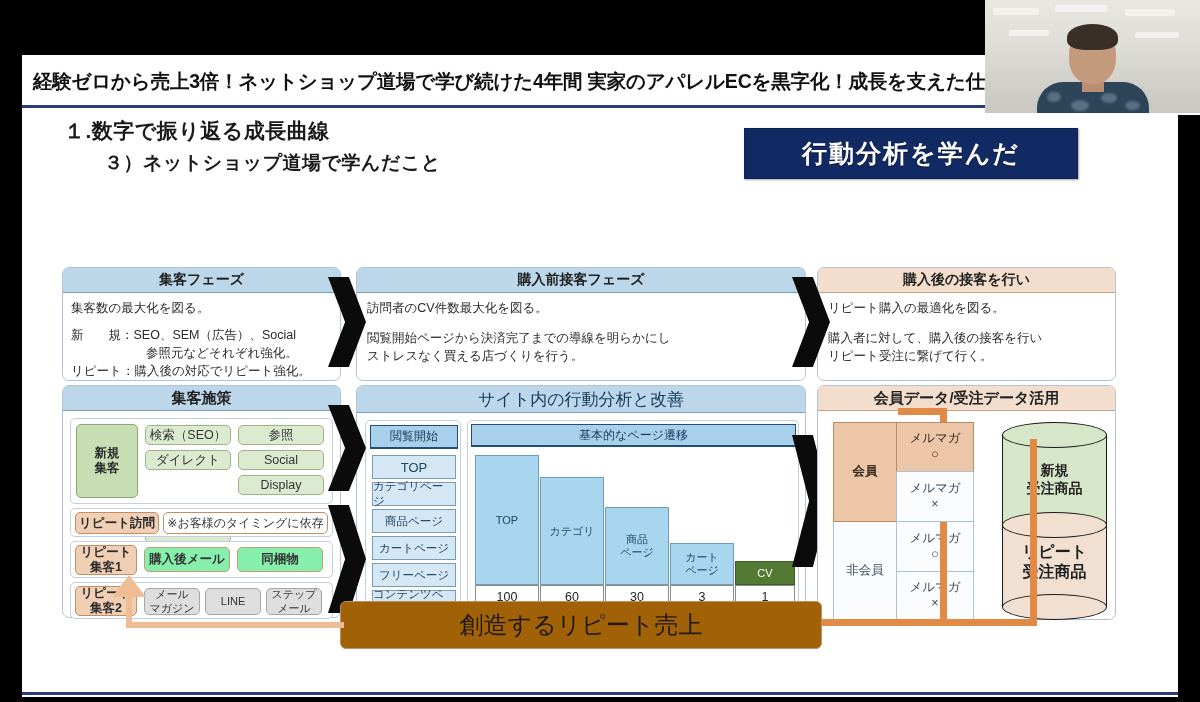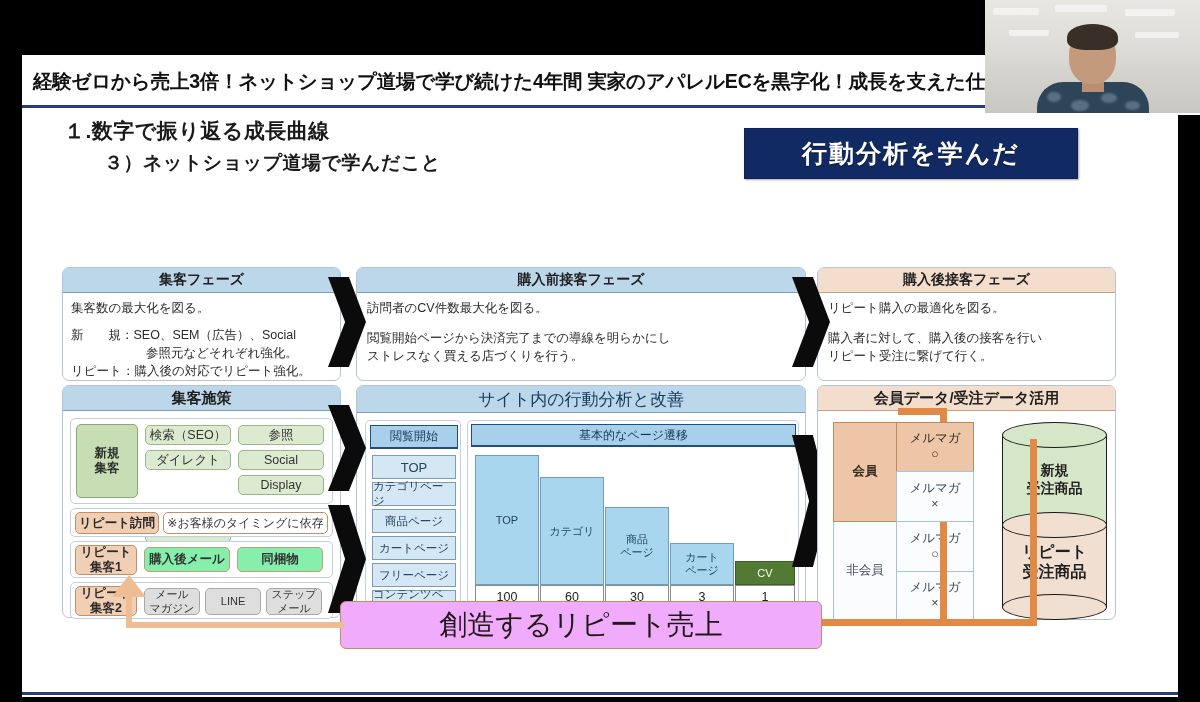--- a/index.html
+++ b/index.html
@@ -111,23 +111,23 @@
   .cyl{position:absolute;}
   .cyl .top-e{position:absolute;left:0;top:0;width:100%;height:26px;border:1.6px solid #1a1a1a;border-radius:50%;background:#d6e6c8;box-sizing:border-box;}
   .cyl .mid-e{position:absolute;left:0;width:100%;height:26px;border:1.6px solid #1a1a1a;border-radius:50%;background:#f1dfd2;box-sizing:border-box;}
   .cyl .bot-e{position:absolute;left:0;bottom:0;width:100%;height:26px;border:1.6px solid #1a1a1a;border-radius:50%;background:#f1dfd2;box-sizing:border-box;}
   .cyl .body-g{position:absolute;left:0;width:100%;background:#d6e6c8;border-left:1.6px solid #1a1a1a;border-right:1.6px solid #1a1a1a;box-sizing:border-box;}
   .cyl .body-p{position:absolute;left:0;width:100%;background:#f1dfd2;border-left:1.6px solid #1a1a1a;border-right:1.6px solid #1a1a1a;box-sizing:border-box;}
   .cyl .lbl{position:absolute;left:0;width:100%;text-align:center;font-weight:bold;color:#1f1f1f;line-height:1.25;}
 
   
   .bottombar{
-    position:absolute;background:#f0abfc;border:1px solid #c08f66;border-radius:6px;
+    position:absolute;background:#a16207;border:1px solid #c08f66;border-radius:6px;
     display:flex;align-items:center;justify-content:center;
-    font-size:28px;color:#201814;box-sizing:border-box;
+    font-size:24px;color:#201814;box-sizing:border-box;
   }
   .oline{position:absolute;background:#e08a45;}
   .oline.lite{background:#efbd93;}
   .uparrow{position:absolute;width:0;height:0;border-left:17px solid transparent;border-right:17px solid transparent;border-bottom:22px solid #efbd93;}
 
   
   #cam{
     position:absolute;right:0;top:0;width:215px;height:113px;overflow:hidden;
     border-bottom:2px solid #fff;
   }
@@ -180,21 +180,21 @@
         <div class="panel-head blue-head">購入前接客フェーズ</div>
         <div class="panel-body" style="padding:6px 10px 0 10px;">
           <div>訪問者のCV件数最大化を図る。</div>
           <div style="height:12px;"></div>
           <div>閲覧開始ページから決済完了までの導線を明らかにし</div>
           <div>ストレスなく買える店づくりを行う。</div>
         </div>
       </div>
 
       <div class="panel" style="left:795px;top:62px;width:299px;height:114px;">
-        <div class="panel-head peach-head">購入後接客フェーズ</div>
+        <div class="panel-head peach-head">購入後の接客を行い</div>
         <div class="panel-body" style="padding:6px 10px 0 10px;">
           <div>リピート購入の最適化を図る。</div>
           <div style="height:12px;"></div>
           <div>購入者に対して、購入後の接客を行い</div>
           <div>リピート受注に繋げて行く。</div>
         </div>
       </div>
 
       <div class="chev a" style="left:306px;top:72px;width:38px;height:90px;"></div>
       <div class="chev a" style="left:770px;top:72px;width:38px;height:90px;"></div>

